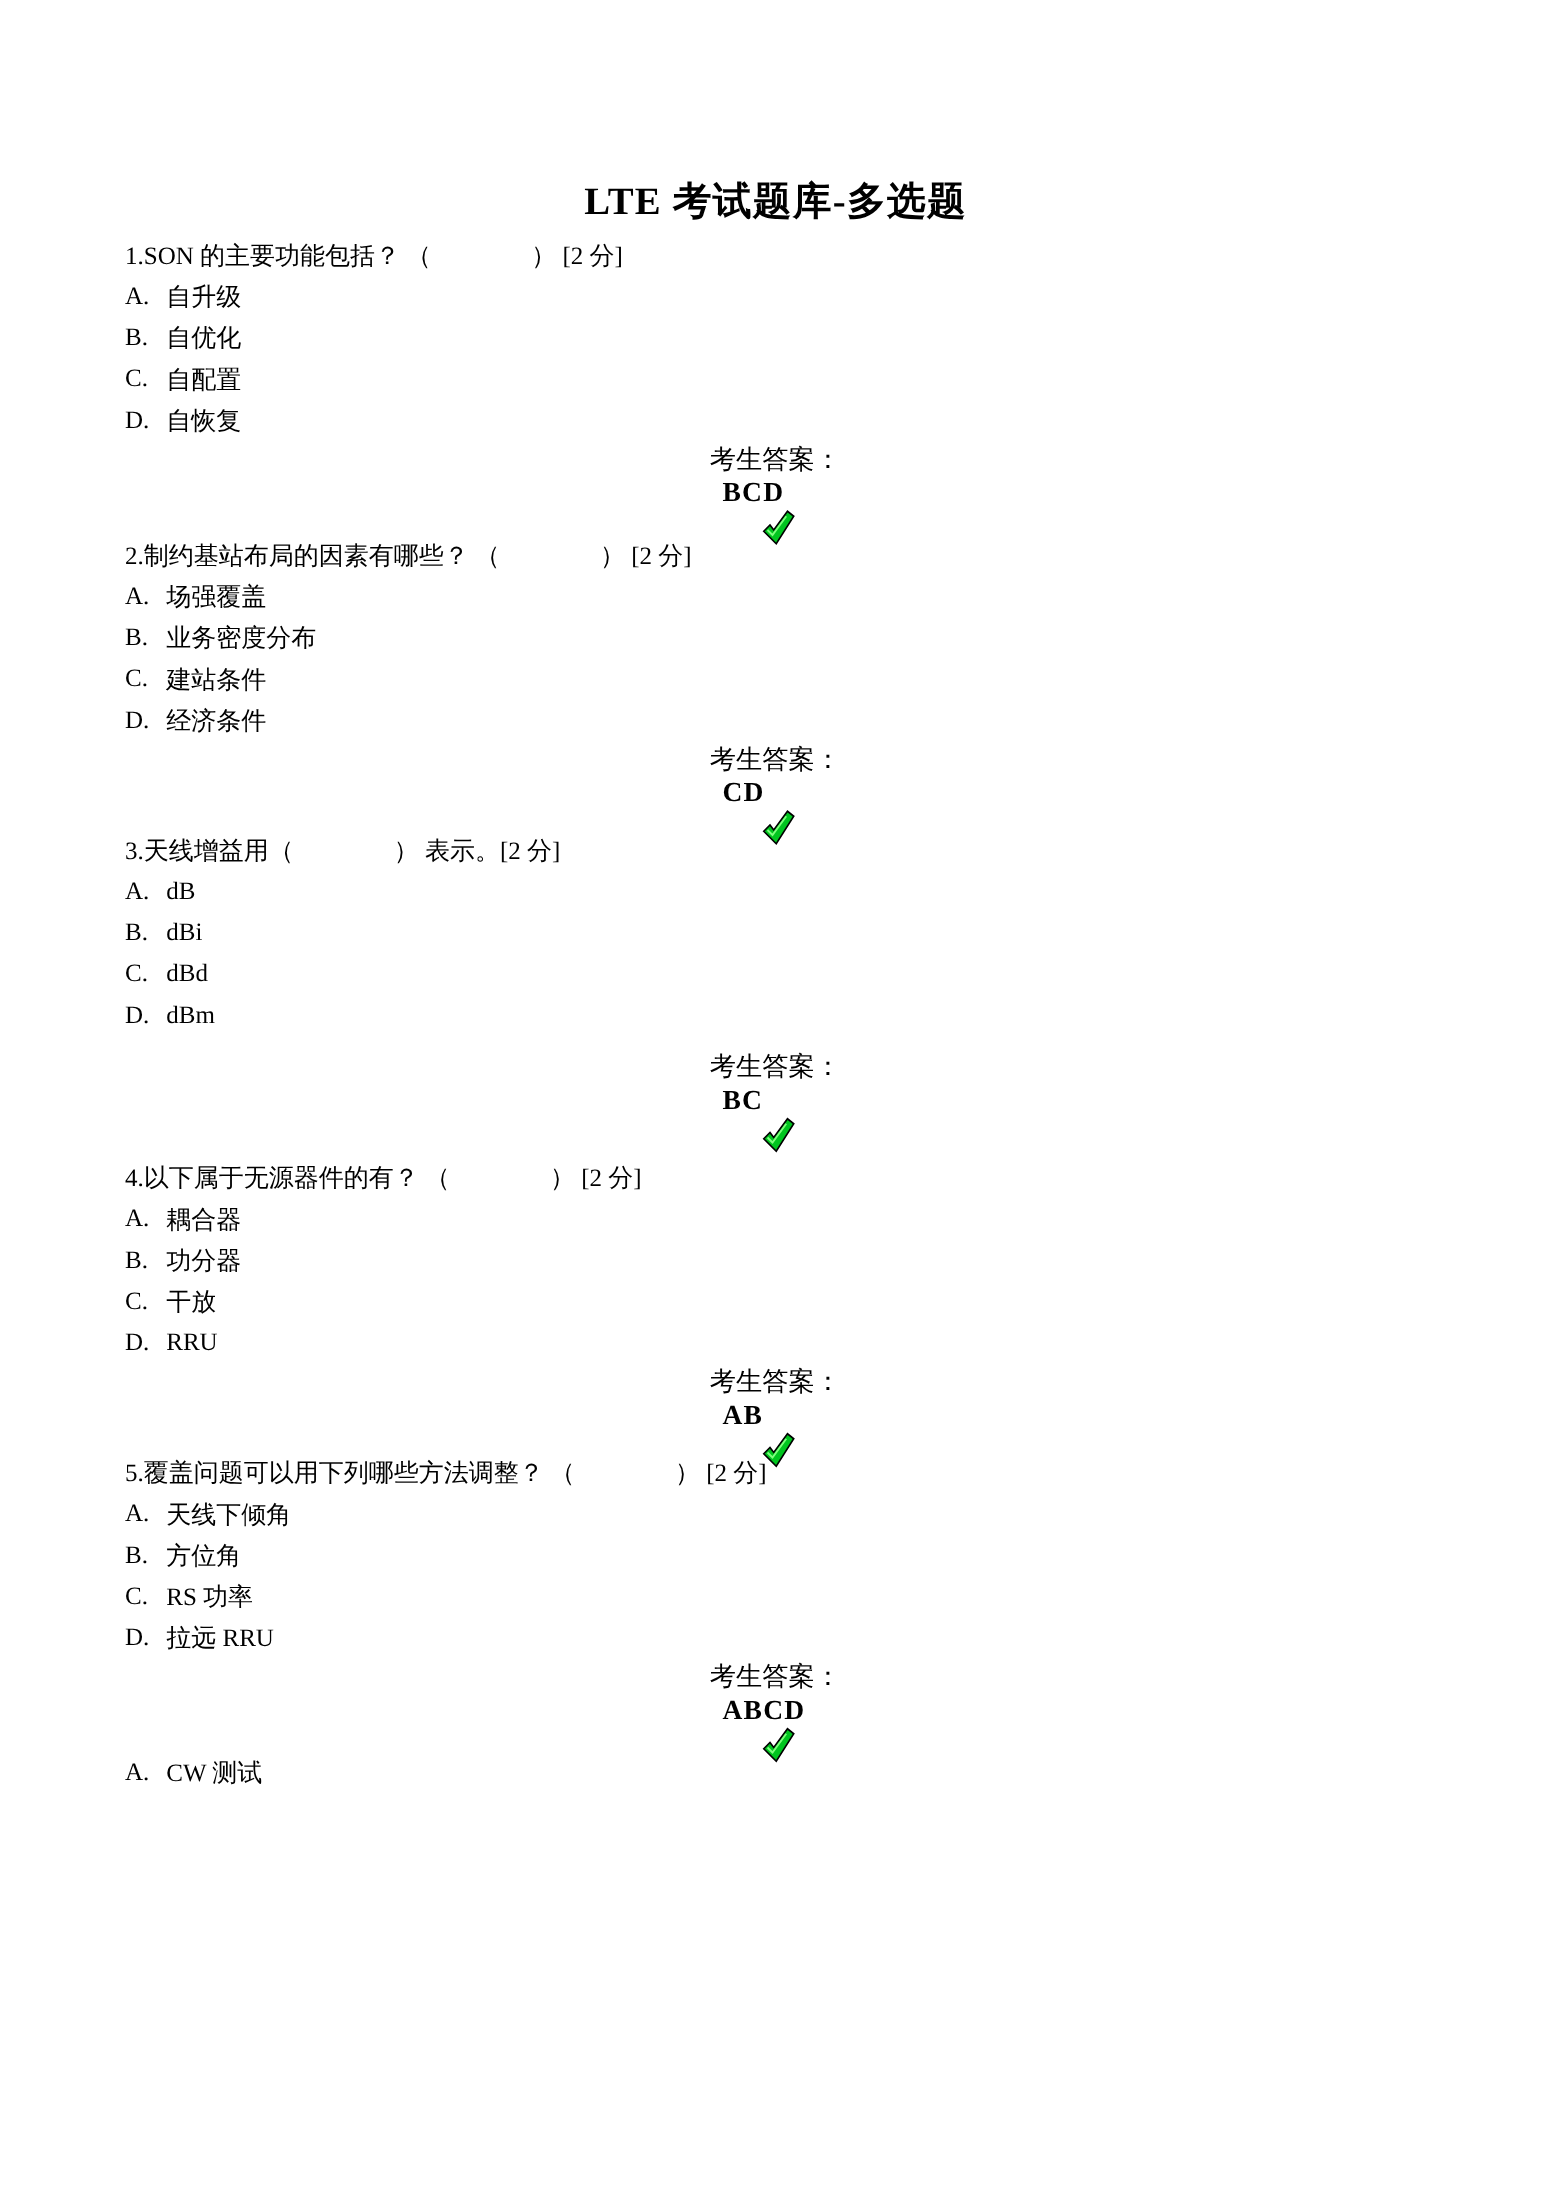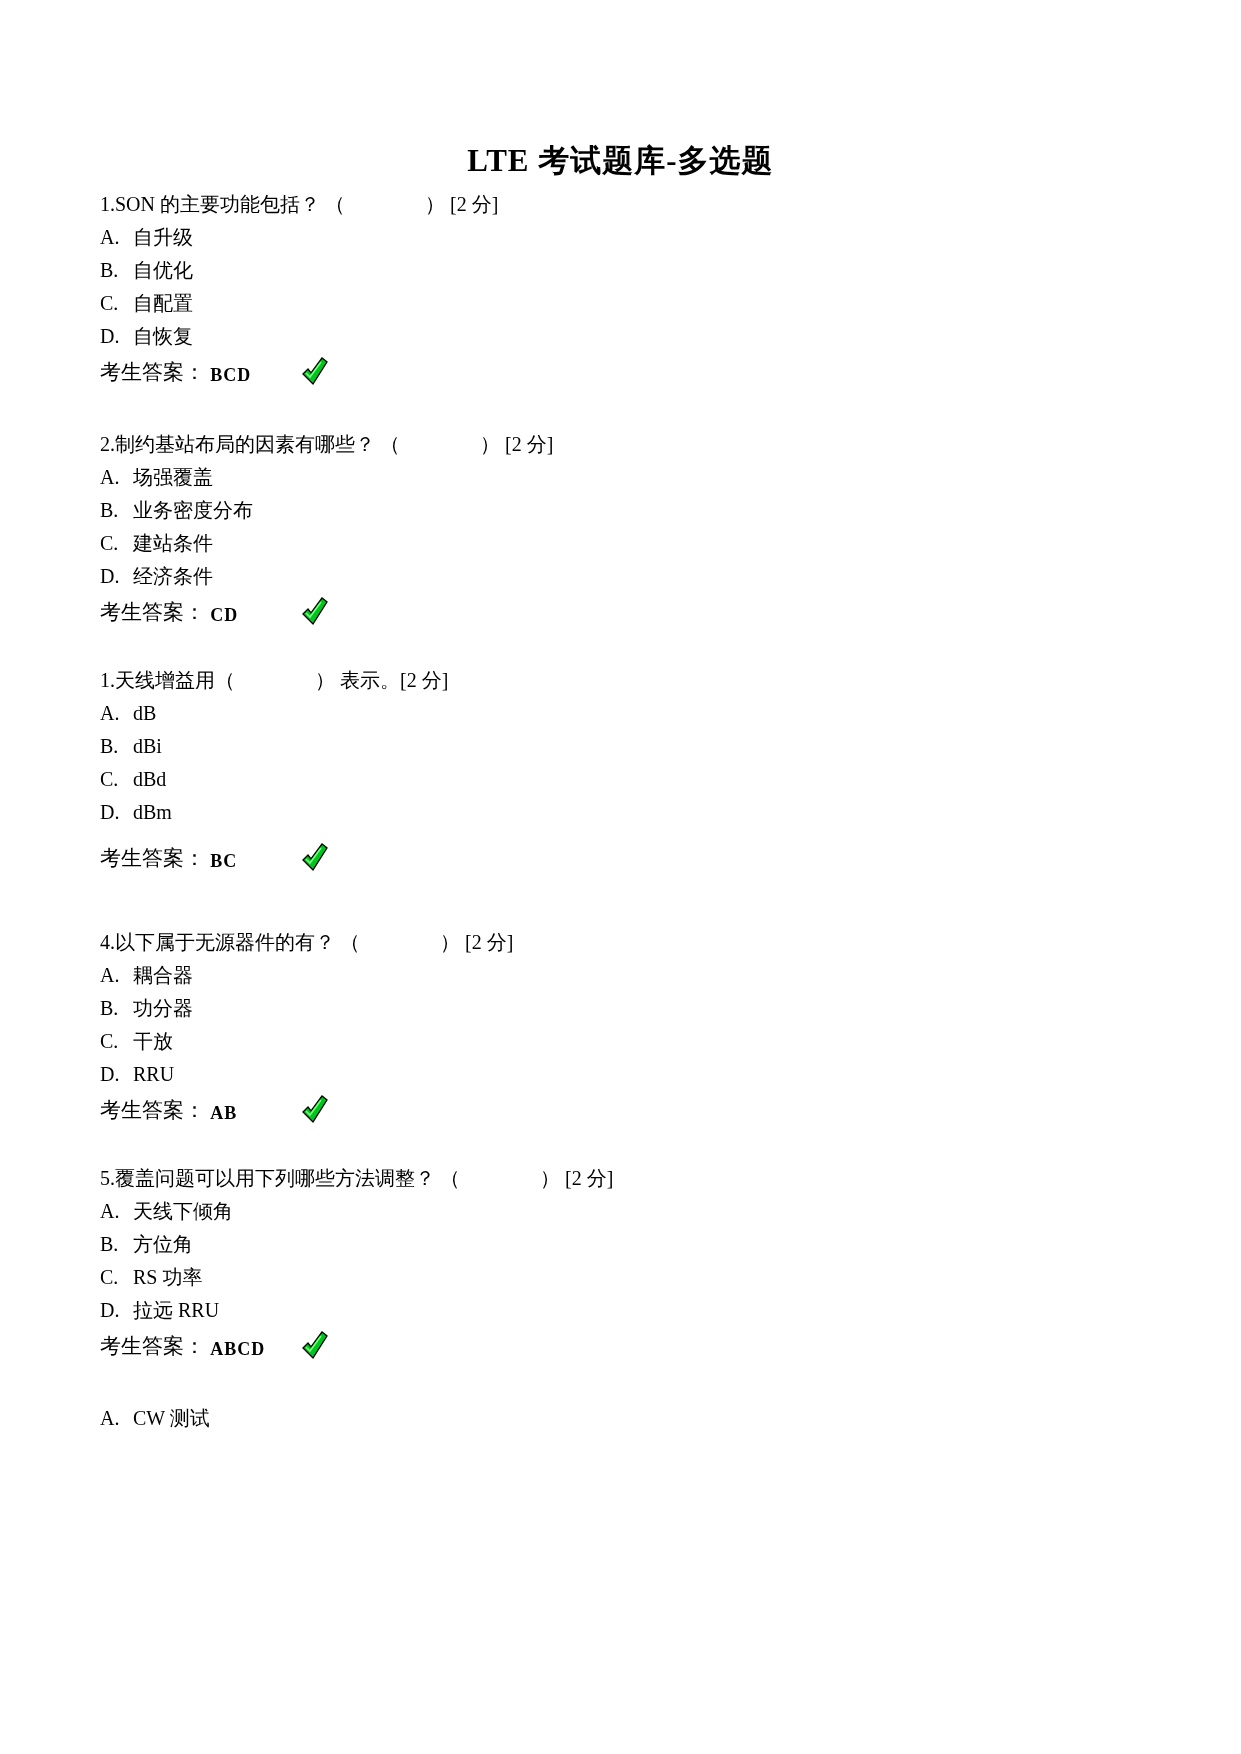--- a/index.html
+++ b/index.html
@@ -37,27 +37,28 @@
     white-space: pre;
   }
   .opt-label {
     display: inline-block;
     width: 33px;
     flex: 0 0 33px;
   }
   .answer-line {
     height: 33px;
     display: flex;
-    align-items: flex-end;
+    align-items: center;
     font-size: 21px;
     white-space: pre;
+    flex-direction: column;
   }
   .answer-value {
     font-weight: bold;
-    font-size: 18px;
+    font-size: 22px;
     display: inline-block;
     min-width: 90px;
     letter-spacing: 1px;
   }
   .check-icon {
     display: inline-block;
     width: 30px;
     height: 30px;
     line-height: 0;
   }
@@ -124,21 +125,21 @@
       </div>
       <div class="answer-line">
         <span>考生答案： </span><span class="answer-value">CD</span><span class="check-icon"><svg viewBox="0 0 30 30" width="30" height="30">
               <polygon points="3,18 8,13 11,17 22,2 27,6 13,28 3,18" fill="#00C51F" stroke="#000000" stroke-width="1.3"></polygon>
               <polyline points="6,17 10,21 21,6" fill="none" stroke="#7CFF7C" stroke-width="1.5"></polyline>
             </svg></span>
       </div>
     </div>
 
     <div class="qblock" id="q3">
-      <div class="line">1.天线增益用（　　　　） 表示。[2 分]</div>
+      <div class="line">3.天线增益用（　　　　） 表示。[2 分]</div>
       <div class="line">
         <span class="opt-label">A.</span><span>dB</span>
       </div>
       <div class="line">
         <span class="opt-label">B.</span><span>dBi</span>
       </div>
       <div class="line">
         <span class="opt-label">C.</span><span>dBd</span>
       </div>
       <div class="line">

